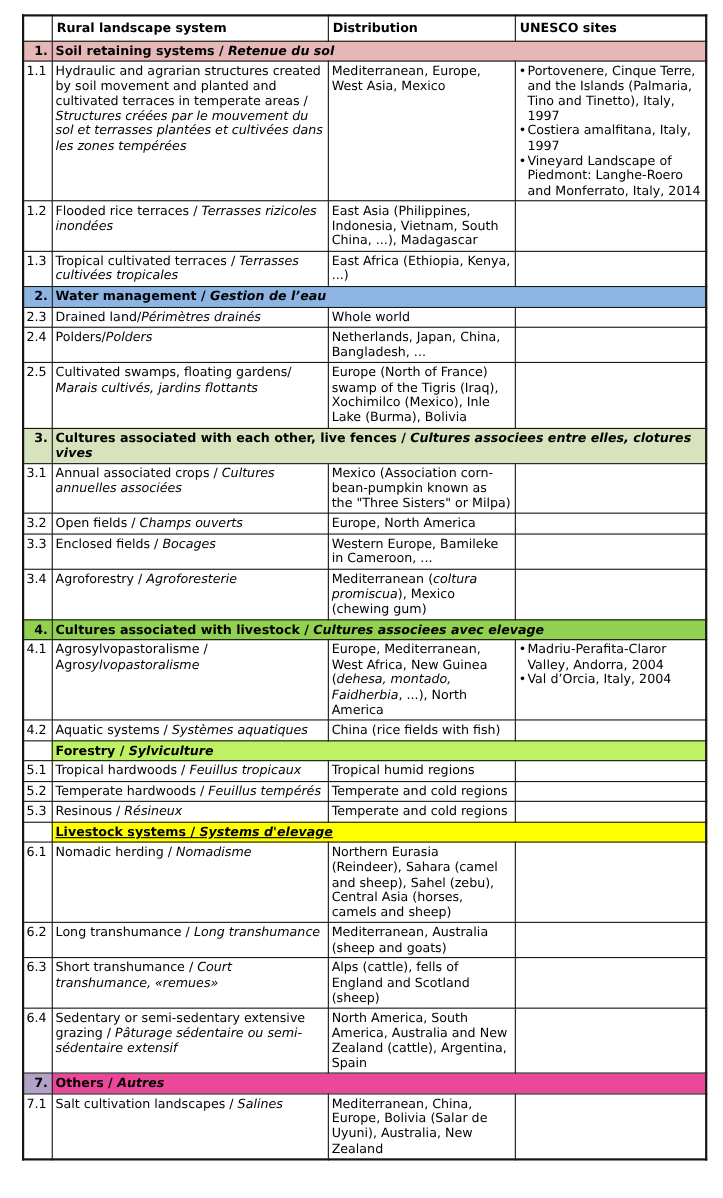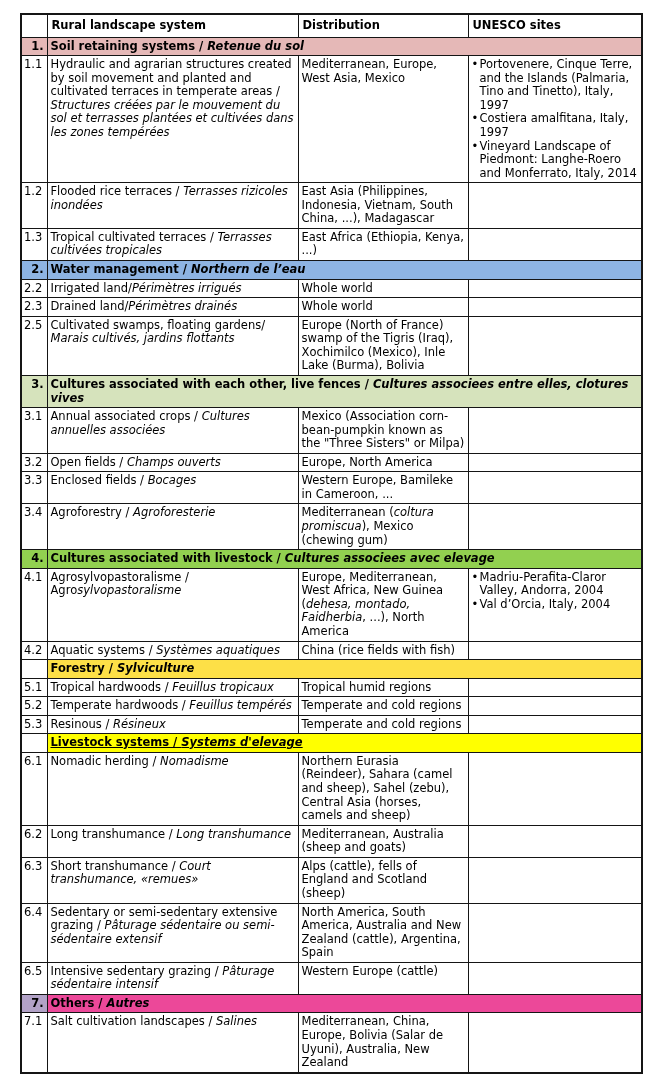--- a/index.html
+++ b/index.html
@@ -113,32 +113,32 @@
           <td class="unesco"></td>
         </tr>
         <tr>
           <td class="num">1.3</td>
           <td class="system"><span>Tropical cultivated terraces / </span><span class="it">Terrasses cultivées tropicales</span></td>
           <td class="dist"><span>East Africa (Ethiopia, Kenya, ...)</span></td>
           <td class="unesco"></td>
         </tr>
         <tr class="section-row">
           <td class="num" style="background: rgb(142, 180, 227);">2.</td>
-          <td class="section-title" colspan="3" style="background: rgb(142, 180, 227);"><span>Water management / </span><span class="it">Northern de l’eau</span></td>
-        </tr>
-        <tr>
-          <td class="num">2.2</td>
-          <td class="system"><span>Irrigated land/</span><span class="it">Périmètres irrigués</span></td>
-          <td class="dist"><span>Whole world</span></td>
-          <td class="unesco"></td>
+          <td class="section-title" colspan="3" style="background: rgb(142, 180, 227);"><span>Water management / </span><span class="it">Gestion de l’eau</span></td>
         </tr>
         <tr>
           <td class="num">2.3</td>
           <td class="system"><span>Drained land/</span><span class="it">Périmètres drainés</span></td>
           <td class="dist"><span>Whole world</span></td>
+          <td class="unesco"></td>
+        </tr>
+        <tr>
+          <td class="num">2.4</td>
+          <td class="system"><span>Polders/</span><span class="it">Polders</span></td>
+          <td class="dist"><span>Netherlands, Japan, China, Bangladesh, ...</span></td>
           <td class="unesco"></td>
         </tr>
         <tr>
           <td class="num">2.5</td>
           <td class="system"><span>Cultivated swamps, floating gardens/ </span><span class="it">Marais cultivés, jardins flottants</span></td>
           <td class="dist"><span>Europe (North of France) swamp of the Tigris (Iraq), Xochimilco (Mexico), Inle Lake (Burma), Bolivia</span></td>
           <td class="unesco"></td>
         </tr>
         <tr class="section-row">
           <td class="num" style="background: rgb(214, 227, 188);">3.</td>
@@ -188,21 +188,21 @@
           </td>
         </tr>
         <tr>
           <td class="num">4.2</td>
           <td class="system"><span>Aquatic systems / </span><span class="it">Systèmes aquatiques</span></td>
           <td class="dist"><span>China (rice fields with fish)</span></td>
           <td class="unesco"></td>
         </tr>
         <tr class="section-row">
           <td class="num"></td>
-          <td class="section-title" colspan="3" style="background: #fde047;"><span>Forestry / </span><span class="it">Sylviculture</span></td>
+          <td class="section-title" colspan="3" style="background: #bef264;"><span>Forestry / </span><span class="it">Sylviculture</span></td>
         </tr>
         <tr>
           <td class="num">5.1</td>
           <td class="system"><span>Tropical hardwoods / </span><span class="it">Feuillus tropicaux</span></td>
           <td class="dist"><span>Tropical humid regions</span></td>
           <td class="unesco"></td>
         </tr>
         <tr>
           <td class="num">5.2</td>
           <td class="system"><span>Temperate hardwoods / </span><span class="it">Feuillus tempérés</span></td>
@@ -234,26 +234,20 @@
         <tr>
           <td class="num">6.3</td>
           <td class="system"><span>Short transhumance / </span><span class="it">Court transhumance, «remues»</span></td>
           <td class="dist"><span>Alps (cattle), fells of England and Scotland (sheep)</span></td>
           <td class="unesco"></td>
         </tr>
         <tr>
           <td class="num">6.4</td>
           <td class="system"><span>Sedentary or semi-sedentary extensive grazing / </span><span class="it">Pâturage sédentaire ou semi-sédentaire extensif</span></td>
           <td class="dist"><span>North America, South America, Australia and New Zealand (cattle), Argentina, Spain</span></td>
-          <td class="unesco"></td>
-        </tr>
-        <tr>
-          <td class="num">6.5</td>
-          <td class="system"><span>Intensive sedentary grazing / </span><span class="it">Pâturage sédentaire intensif</span></td>
-          <td class="dist"><span>Western Europe (cattle)</span></td>
           <td class="unesco"></td>
         </tr>
         <tr class="section-row">
           <td class="num" style="background: rgb(178, 162, 199);">7.</td>
           <td class="section-title" colspan="3" style="background: #ec4899;"><span>Others / </span><span class="it">Autres</span></td>
         </tr>
         <tr>
           <td class="num">7.1</td>
           <td class="system"><span>Salt cultivation landscapes / </span><span class="it">Salines</span></td>
           <td class="dist"><span>Mediterranean, China, Europe, Bolivia (Salar de Uyuni), Australia, New Zealand</span></td>

